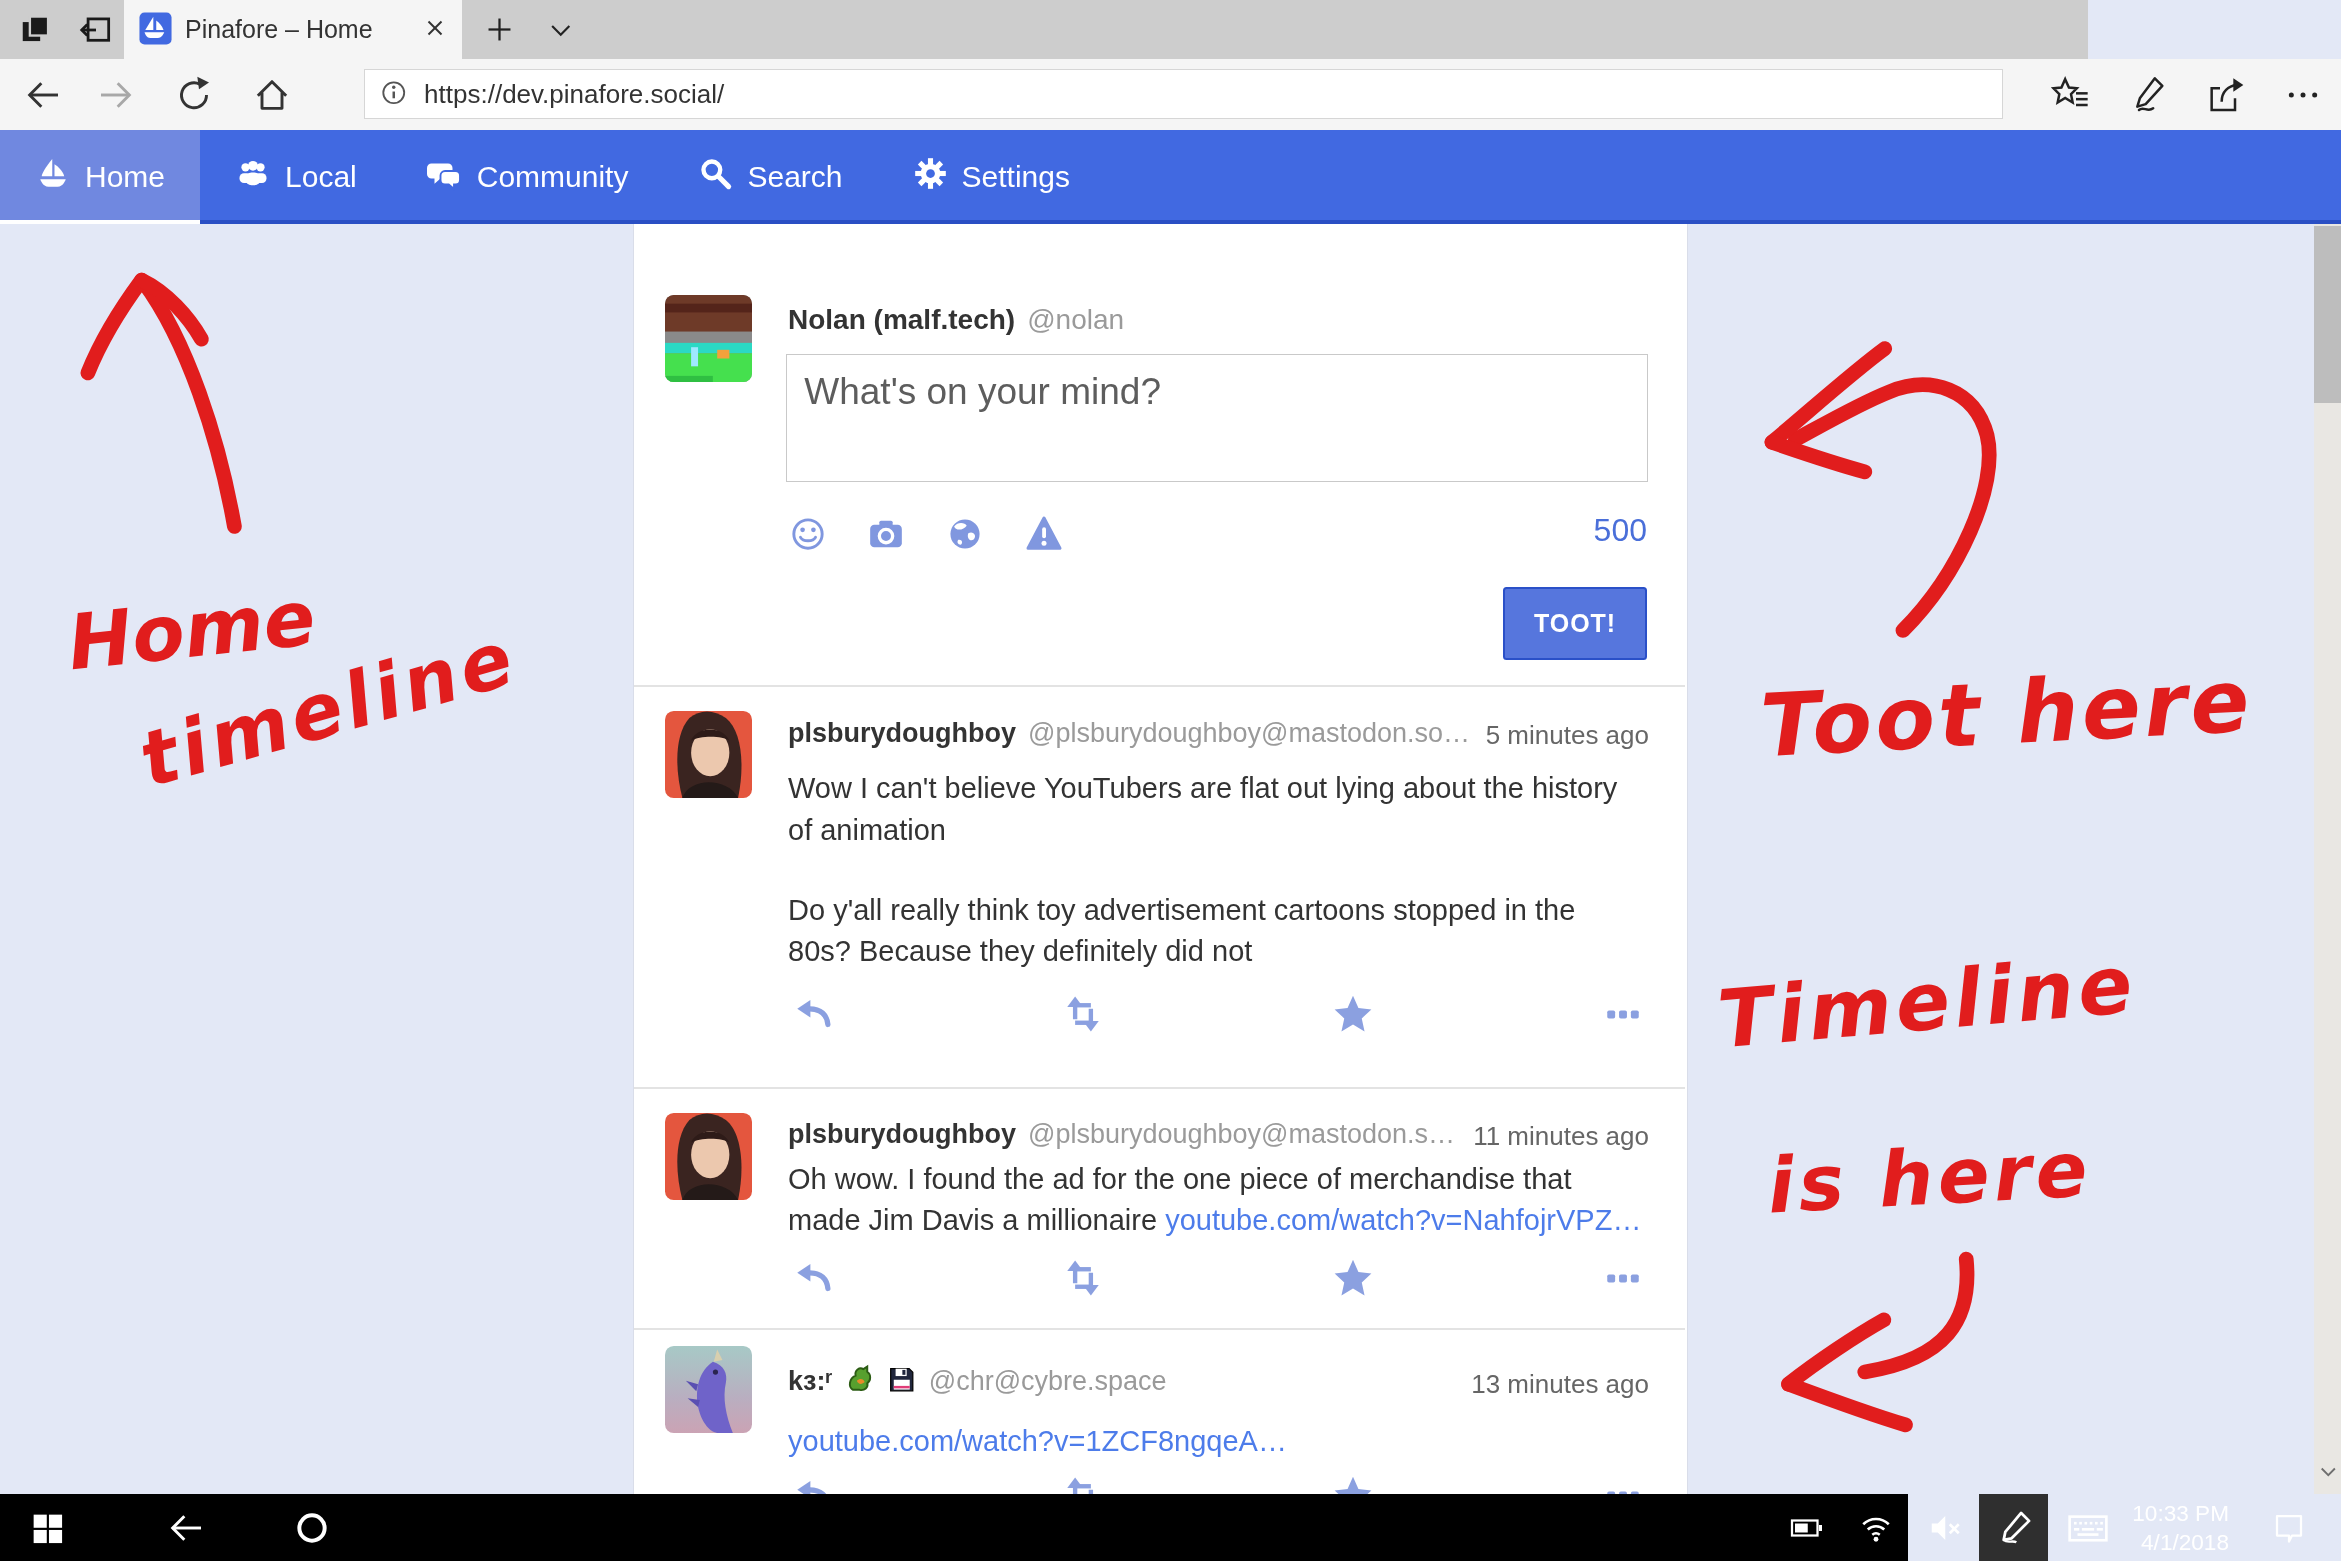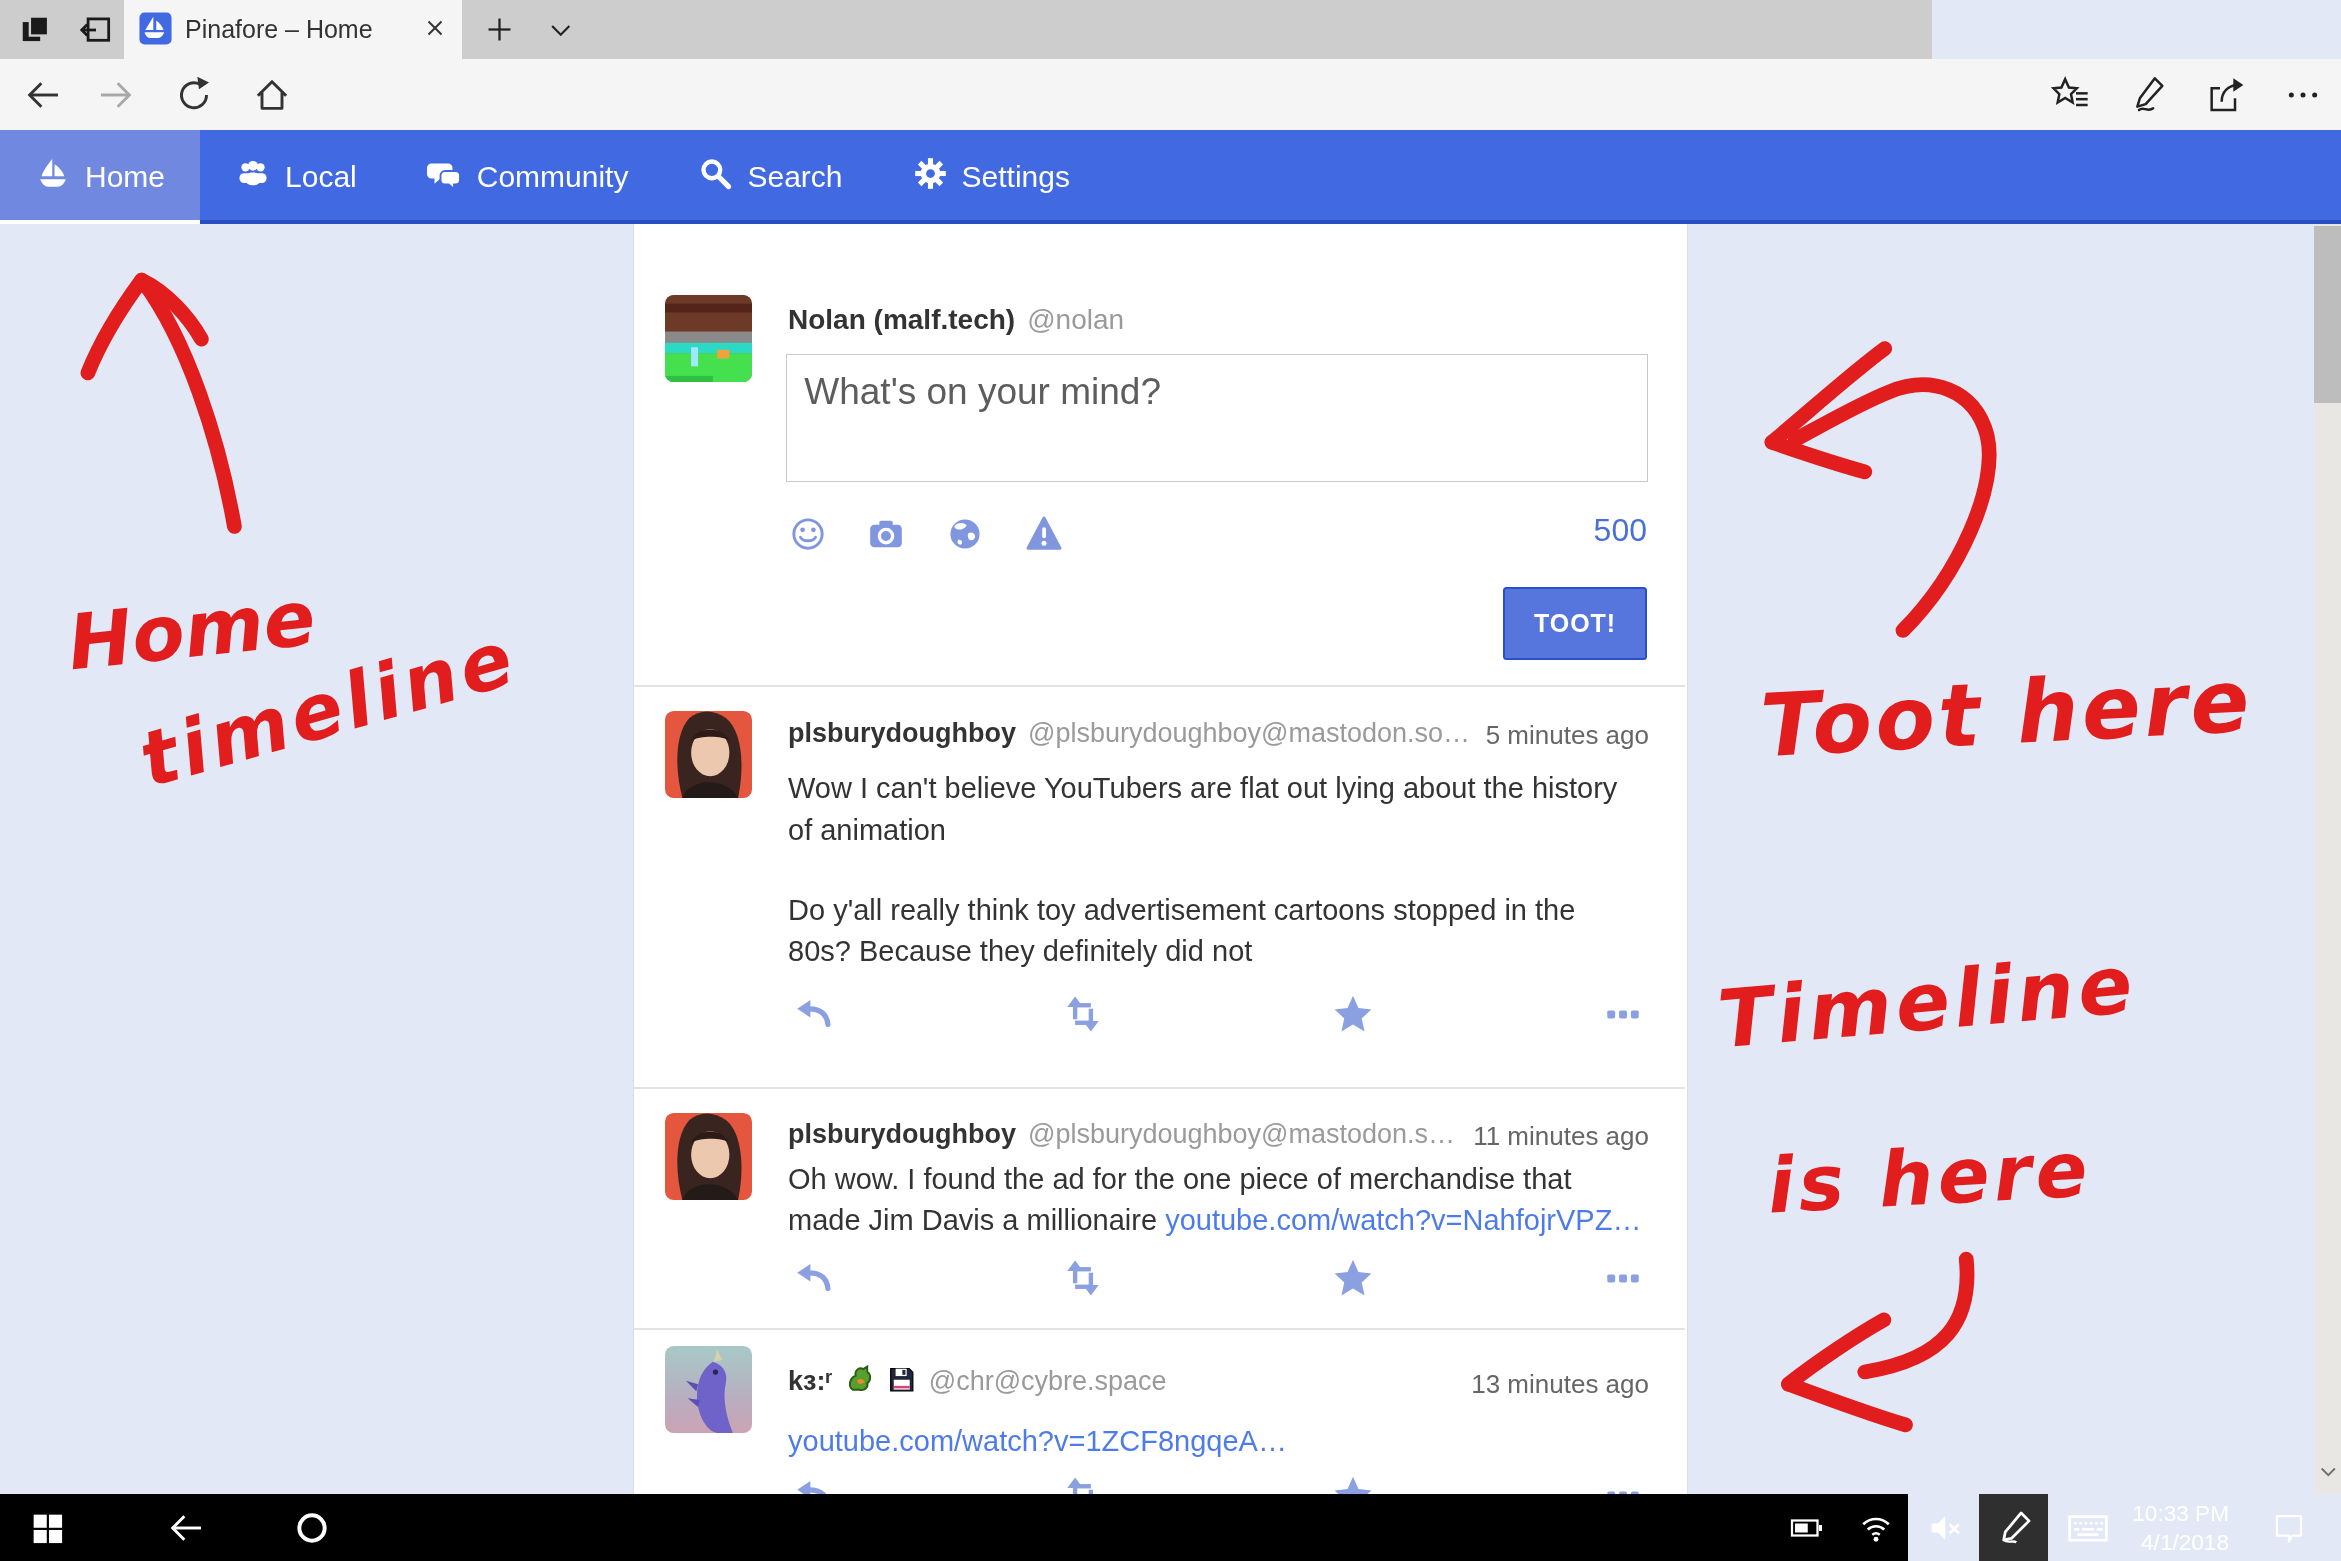--- a/index.html
+++ b/index.html
@@ -1,21 +1,21 @@
 <!DOCTYPE html>
 <html style="font-size:14px"><head>
 <meta charset="utf-8">
 <style>
   html,body{margin:0;padding:0;background:#000;}
   .screen{position:relative;width:2342px;height:1561px;overflow:hidden;
     font-family:"Liberation Sans",sans-serif;background:#e3e8f6;}
   .abs{position:absolute;}
 
   
-  .tabbar{position:absolute;left:0;top:0;width:1932px;height:59px;background:#cdcdcd;}
+  .tabbar{position:absolute;left:0;top:0;width:2088px;height:59px;background:#cdcdcd;}
   .tb-btn{position:absolute;top:0;height:59px;display:flex;align-items:center;justify-content:center;}
   .tab{position:absolute;left:124px;top:0;width:338px;height:59px;background:#f5f5f5;
     display:flex;align-items:center;padding:0 14px;box-sizing:border-box;gap:12px;}
   .tab-title{font-size:25px;color:#333;white-space:nowrap;flex:1;}
   .urlbar{position:absolute;left:0;top:59px;width:2342px;height:71px;background:#f5f5f5;}
   .urlbox{position:absolute;left:364px;top:10.4px;width:1639px;height:50px;background:#fff;
     border:1.7px solid #d6d6d6;box-sizing:border-box;display:flex;align-items:center;gap:15.6px;padding:0 14px;}
   .urltext{font-size:26px;color:#333;}
 
   
@@ -222,20 +222,30 @@
       <svg width="40" height="40" viewBox="0 0 48 48">
         <path d="M39 24 A15 15 0 1 1 31 11" fill="none" stroke="#333" stroke-width="3.5"></path>
         <polygon points="28,2 42,9 30,17" fill="#333"></polygon>
       </svg>
     </span>
     <span class="tb-btn" style="left:246px;width:52px;height:71px;">
       <svg width="40" height="40" viewBox="0 0 48 48">
         <path d="M7 25 L24 8 L41 25 M12 21 V40 H36 V21" fill="none" stroke="#333" stroke-width="3.5" stroke-linejoin="round"></path>
       </svg>
     </span>
+    <div class="urlbox">
+      <span>
+        <svg width="29.5" height="29.5" viewBox="0 0 48 48">
+          <circle cx="24" cy="24" r="17" fill="none" stroke="#555" stroke-width="3"></circle>
+          <line x1="24" y1="22" x2="24" y2="33" stroke="#555" stroke-width="4"></line>
+          <circle cx="24" cy="15" r="2.8" fill="#555"></circle>
+        </svg>
+      </span>
+      <span class="urltext">https://dev.pinafore.social/</span>
+    </div>
     <span class="tb-btn" style="left:2044px;width:54px;height:71px;">
       <svg width="40" height="40" viewBox="0 0 48 48">
         <polygon points="17,5 21.5,15 31,16 24,23 26,33 17,27.5 8,33 10,23 3,16 12.5,15" fill="none" stroke="#222" stroke-width="3"></polygon>
         <line x1="30" y1="22" x2="44" y2="22" stroke="#222" stroke-width="3"></line>
         <line x1="30" y1="29" x2="44" y2="29" stroke="#222" stroke-width="3"></line>
         <line x1="30" y1="36" x2="44" y2="36" stroke="#222" stroke-width="3"></line>
       </svg>
     </span>
     <span class="tb-btn" style="left:2122px;width:54px;height:71px;">
       <svg width="40" height="40" viewBox="0 0 48 48">

